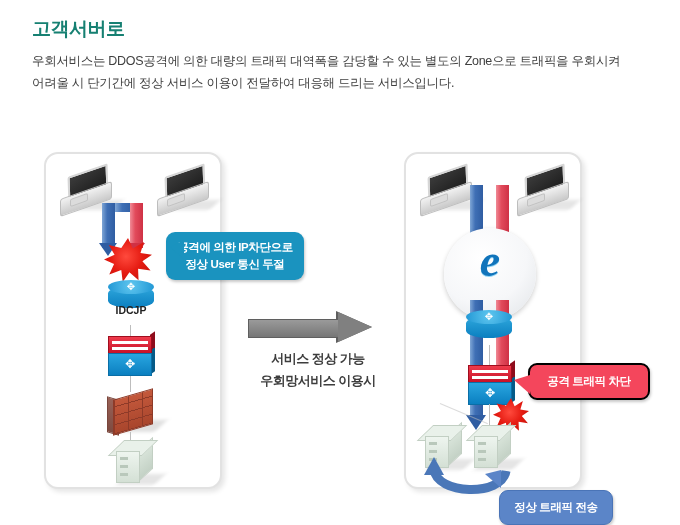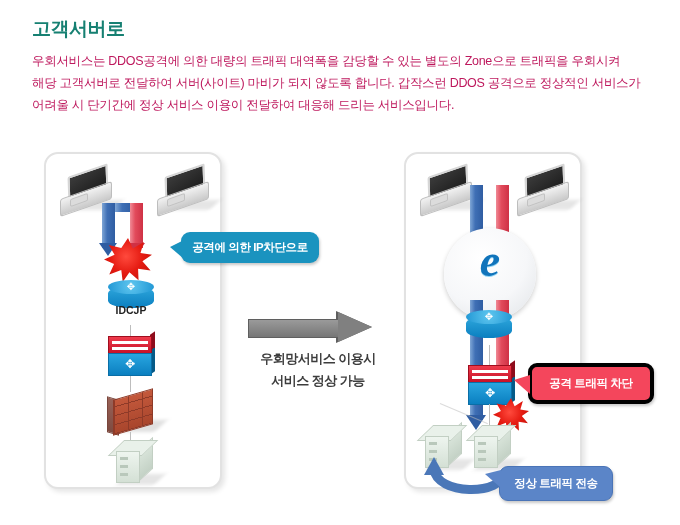--- a/index.html
+++ b/index.html
@@ -8,21 +8,21 @@
     background:#ffffff;
     font-family:"Liberation Sans","DejaVu Sans",sans-serif;
     position:relative;
   }
   #page-title{
     position:absolute;left:32px;top:16px;
     font-size:19px;font-weight:bold;color:#168072;letter-spacing:-0.5px;
   }
   #intro{
     position:absolute;left:32px;top:50px;width:620px;
-    font-size:12.5px;line-height:22px;color:#be185d;letter-spacing:-0.3px;
+    font-size:12.5px;line-height:22px;color:#404040;letter-spacing:-0.3px;
   }
   #intro div{white-space:nowrap;}
 
   .panel{
     position:absolute;
     border:2px solid #e2e2e2;border-radius:14px;
     background:#ffffff;
     box-shadow:3px 3px 5px rgba(0,0,0,0.10);
   }
   #panel-left{left:44px;top:152px;width:174px;height:333px;}
@@ -178,21 +178,21 @@
   .tri{position:absolute;width:0;height:0;}
 
   
   .callout{
     position:absolute;border-radius:9px;color:#ffffff;
     font-size:11.5px;font-weight:bold;letter-spacing:-0.4px;
     text-align:center;line-height:17px;padding:7px 10px;
     box-shadow:1px 2px 3px rgba(0,0,0,0.22);
   }
   .callout.cyan{background:#1a93bf;}
-  .callout.pink{background:#f4465c;border:4px solid #000000;}
+  .callout.pink{background:#f4465c;border:2px solid #000000;}
   .callout.steel{background:#5b85c8;border:1px solid #4a74b7;}
   .tail{position:absolute;width:0;height:0;}
 
   #arrow-wrap{position:absolute;left:248px;top:312px;width:140px;height:30px;}
   #arrow-wrap .shaft{
     position:absolute;left:0;top:7px;width:92px;height:17px;
     background:linear-gradient(180deg,#9a9a9a,#767676);
     border:1px solid #5f5f5f;border-right:none;
   }
   #arrow-wrap .head{
@@ -211,21 +211,20 @@
   }
   .thinline{position:absolute;background:#bdbdbd;}
 </style>
 </head>
 <body>
 
 <div id="page-title">고객서버로</div>
 
 <div id="intro">
   <div>우회서비스는 DDOS공격에 의한 대량의 트래픽 대역폭을 감당할 수 있는 별도의 Zone으로 트래픽을 우회시켜</div>
-  <div>해당 고객서버로 전달하여 서버(사이트) 마비가 되지 않도록 합니다. 갑작스런 DDOS 공격으로 정상적인 서비스가</div>
   <div>어려울 시 단기간에 정상 서비스 이용이 전달하여 대응해 드리는 서비스입니다.</div>
 </div>
 
 <div id="panel-left" class="panel"></div>
 
 <div class="laptop" style="left:58px;top:170px;">
   <div class="shd"></div>
     <div class="scr"></div>
     <div class="base"></div>
     <div class="pad"></div>
@@ -275,33 +274,34 @@
 </div>
 <div class="thinline" style="left:130px;top:432px;width:1px;height:14px;"></div>
 
 <div class="server" style="left:110px;top:440px;">
   <div class="shd"></div>
     <div class="sd"></div>
     <div class="top"></div>
     <div class="fr"></div>
 </div>
 
-<div class="callout cyan" style="left:181px;top:232px;width:118px;">
+<div class="callout cyan" style="left:166px;top:232px;width:118px;">
   <div>공격에 의한 IP차단으로</div>
+  <div>정상 User 통신 두절</div>
 </div>
 <div class="tail" style="left:170px;top:240px;border-top:7px solid transparent;border-bottom:12px solid transparent;border-right:14px solid #1a93bf;"></div>
 
 <div id="arrow-wrap">
   <div class="head2"></div>
     <div class="shaft"></div>
     <div class="head"></div>
 </div>
 <div id="center-text">
+  <div>서비스 정상 가능</div>
   <div>우회망서비스 이용시</div>
-  <div>서비스 정상 가능</div>
 </div>
 
 <div id="panel-right" class="panel"></div>
 
 <div class="laptop" style="left:418px;top:170px;">
   <div class="shd"></div>
     <div class="scr"></div>
     <div class="base"></div>
     <div class="pad"></div>
 </div>
@@ -366,16 +366,16 @@
 <svg style="position:absolute;left:410px;top:455px;width:120px;height:48px;" viewBox="0 0 120 48">
   <path d="M24 14 C 26 40, 92 42, 96 16" fill="none" stroke="#4a77b8" stroke-width="9" stroke-linecap="butt"></path>
   <polygon points="24,2 34,20 14,20" fill="#4a77b8"></polygon>
 </svg>
 
 <div class="callout pink" style="left:528px;top:363px;width:98px;padding-top:8px;padding-bottom:8px;">
   <span>공격 트래픽 차단</span>
 </div>
 <div class="tail" style="left:514px;top:375px;border-top:5px solid transparent;border-bottom:14px solid transparent;border-right:16px solid #f4465c;"></div>
 
-<div class="callout steel" style="left:499px;top:466px;width:92px;padding-top:8px;padding-bottom:8px;">
+<div class="callout steel" style="left:499px;top:490px;width:92px;padding-top:8px;padding-bottom:8px;">
   <span>정상 트래픽 전송</span>
 </div>
 <div class="tail" style="left:485px;top:470px;border-top:4px solid transparent;border-bottom:14px solid transparent;border-right:16px solid #5b85c8;"></div>
 
 </body></html>

